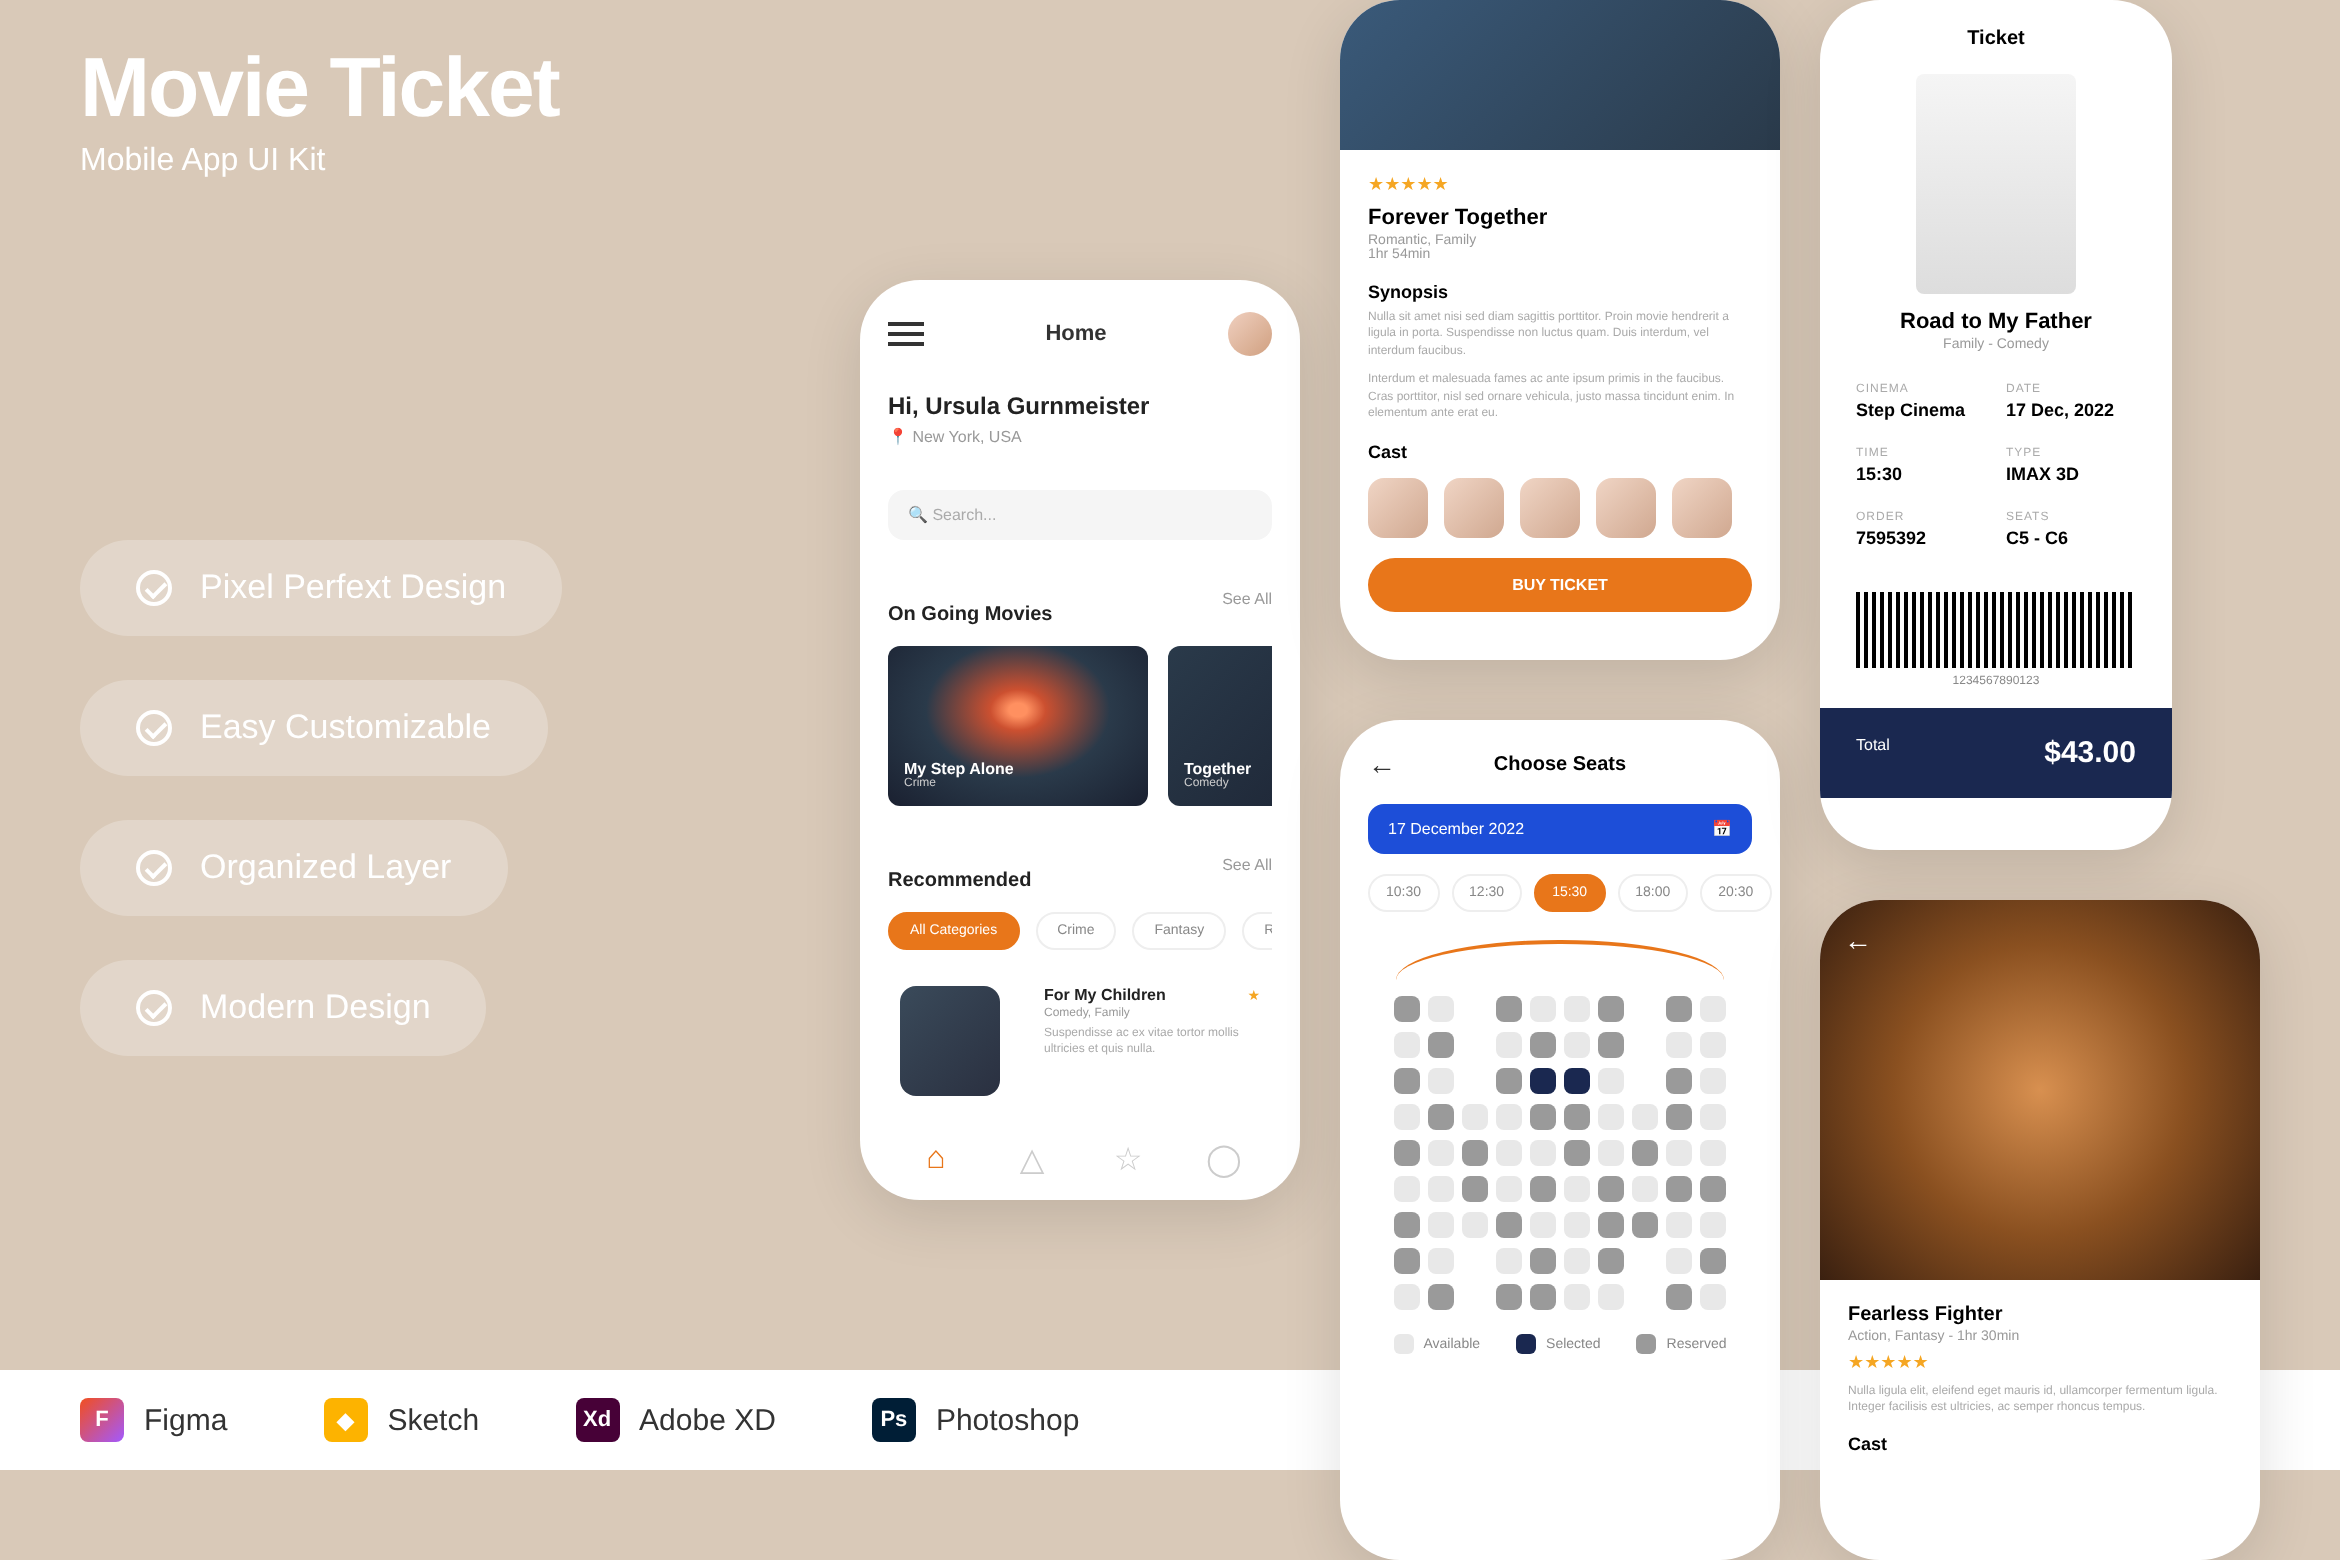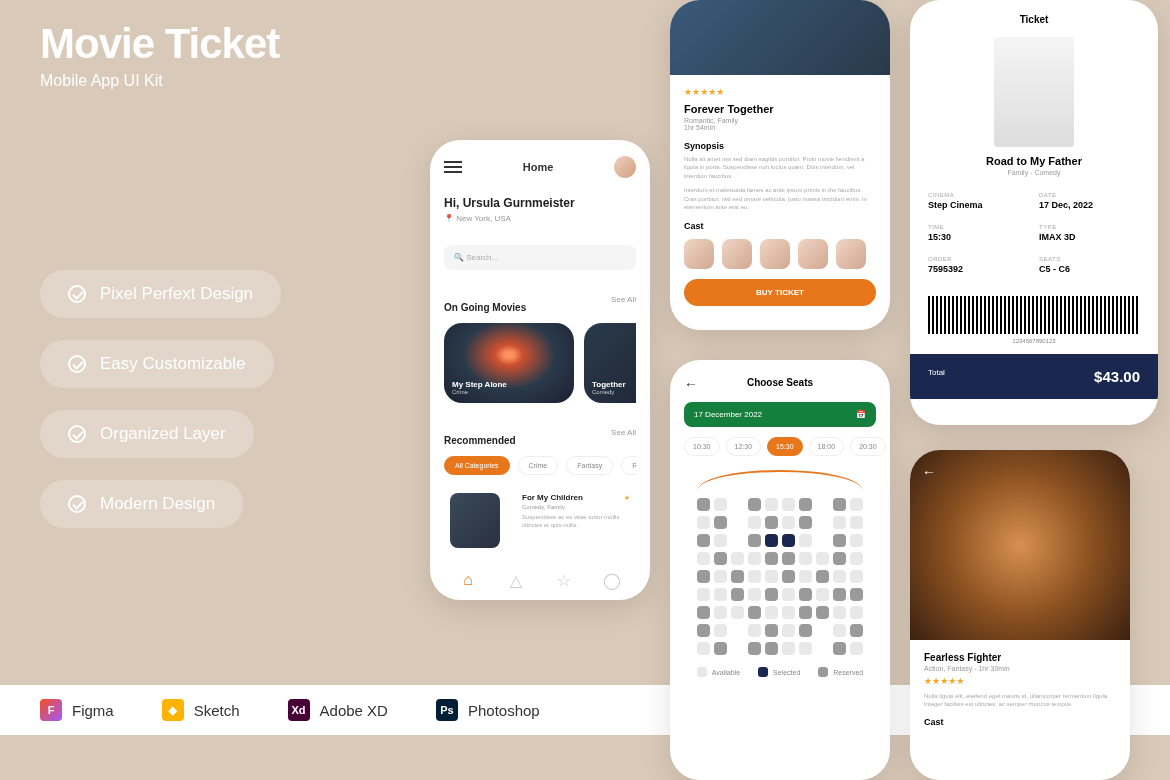--- a/index.html
+++ b/index.html
@@ -25,21 +25,21 @@
 .burger::before{top:-5px}.burger::after{top:5px}
 .row{display:flex;align-items:center;justify-content:space-between}
 .title-home{font-size:11px;font-weight:600;color:#333}
 .avatar{width:22px;height:22px;border-radius:50%;background:linear-gradient(135deg,#f0d0c0,#d0a080)}
 .greet{font-size:12px;font-weight:700;margin-top:18px;color:#222}
 .loc{font-size:8px;color:#999;margin-top:4px}
 .search{margin-top:22px;background:#f5f5f5;border-radius:8px;padding:8px 10px;font-size:8px;color:#aaa}
 .sec-title{font-size:10px;font-weight:700;color:#222;margin-top:16px}
 .see-all{font-size:8px;color:#999}
 .movies{display:flex;gap:10px;margin-top:10px;overflow:hidden}
-.movie{width:130px;height:80px;border-radius:18px;background:linear-gradient(135deg,#2a3a4a,#1a2030);position:relative;padding:8px;display:flex;flex-direction:column;justify-content:flex-end;flex-shrink:0}
+.movie{width:130px;height:80px;border-radius:6px;background:linear-gradient(135deg,#2a3a4a,#1a2030);position:relative;padding:8px;display:flex;flex-direction:column;justify-content:flex-end;flex-shrink:0}
 .movie1-bg{background:radial-gradient(ellipse at 50% 40%,#ff9060 5%,#cc5030 15%,#2a3a4a 50%,#1a2030 100%)}
 .movie .t{font-size:8px;font-weight:600;color:#fff}
 .movie .g{font-size:6px;color:#ccc}
 .cats{display:flex;gap:8px;margin-top:10px;overflow:hidden}
 .cat{padding:5px 10px;border-radius:12px;font-size:7px;color:#888;border:1px solid #eee;white-space:nowrap}
 .cat.active{background:#e8761a;color:#fff;border-color:#e8761a}
 .rec-card{display:flex;gap:22px;margin-top:12px;background:#fff;border-radius:10px;padding:6px}
 .rec-img{width:50px;height:55px;border-radius:8px;background:linear-gradient(135deg,#3a4a5a,#2a3040);flex-shrink:0}
 .rec-t{font-size:8px;font-weight:700;color:#222}
 .rec-g{font-size:6px;color:#999;margin-top:2px}
@@ -56,33 +56,33 @@
 .mv-tags{font-size:7px;color:#999;margin-top:2px}
 .mv-dur{font-size:7px;color:#999}
 .syn-h{font-size:9px;font-weight:700;margin-top:10px}
 .syn-t{font-size:6px;color:#aaa;margin-top:4px;line-height:1.4}
 .cast-row{display:flex;gap:8px;margin-top:8px}
 .cast{width:30px;height:30px;border-radius:8px;background:linear-gradient(135deg,#f0d5c5,#d0a890)}
 .buy-btn{background:#e8761a;color:#fff;text-align:center;padding:9px;border-radius:20px;font-size:8px;font-weight:600;margin-top:10px}
 .phone3{top:360px;left:670px;width:220px;height:420px;padding:14px}
 .back{font-size:14px;color:#333}
 .choose-t{font-size:10px;font-weight:700}
-.date-bar{background:#15803d;color:#fff;padding:8px 10px;border-radius:8px;display:flex;justify-content:space-between;margin-top:12px;font-size:8px}
+.date-bar{background:#1d4ed8;color:#fff;padding:8px 10px;border-radius:8px;display:flex;justify-content:space-between;margin-top:12px;font-size:8px}
 .times{display:flex;gap:6px;margin-top:10px;justify-content:space-between}
 .time{padding:5px 8px;border-radius:12px;font-size:7px;color:#888;border:1px solid #eee}
 .time.active{background:#e8761a;color:#fff;border-color:#e8761a}
 .screen{width:85%;height:20px;margin:14px auto 8px;border-top:2px solid #e8761a;border-radius:50% 50% 0 0/100% 100% 0 0}
 .seats{display:flex;flex-direction:column;gap:5px;align-items:center}
 .seat-row{display:flex;gap:4px;justify-content:center}
 .seat{width:13px;height:13px;border-radius:4px}
 .s-a{background:#e8e8e8}.s-r{background:#9a9a9a}.s-s{background:#1a2850}
 .legend{display:flex;gap:18px;margin-top:12px;justify-content:center}
 .lg{display:flex;align-items:center;gap:5px;font-size:7px;color:#888}
 .lg-dot{width:10px;height:10px;border-radius:3px}
-.phone4{top:0;left:910px;width:248px;height:425px;padding:14px 0 0}
+.phone4{top:0;left:910px;width:176px;height:425px;padding:14px 0 0}
 .tk-t{font-size:10px;font-weight:700;text-align:center}
 .tk-img{width:80px;height:110px;margin:12px auto 8px;background:linear-gradient(180deg,#f5f5f5,#ddd);border-radius:4px}
 .tk-mv{font-size:11px;font-weight:700;text-align:center}
 .tk-g{font-size:7px;color:#999;text-align:center;margin-top:2px}
 .tk-grid{display:grid;grid-template-columns:1fr 1fr;gap:14px 10px;padding:16px 18px}
 .tk-l{font-size:6px;color:#aaa;text-transform:uppercase;letter-spacing:0.5px}
 .tk-v{font-size:9px;font-weight:700;margin-top:2px}
 .barcode{height:38px;margin:6px 18px;background:repeating-linear-gradient(90deg,#000 0,#000 2px,#fff 2px,#fff 4px)}
 .bc-n{font-size:6px;text-align:center;color:#888;margin-top:-2px}
 .total-bar{background:#1a2850;color:#fff;display:flex;justify-content:space-between;padding:14px 18px;margin-top:10px}

